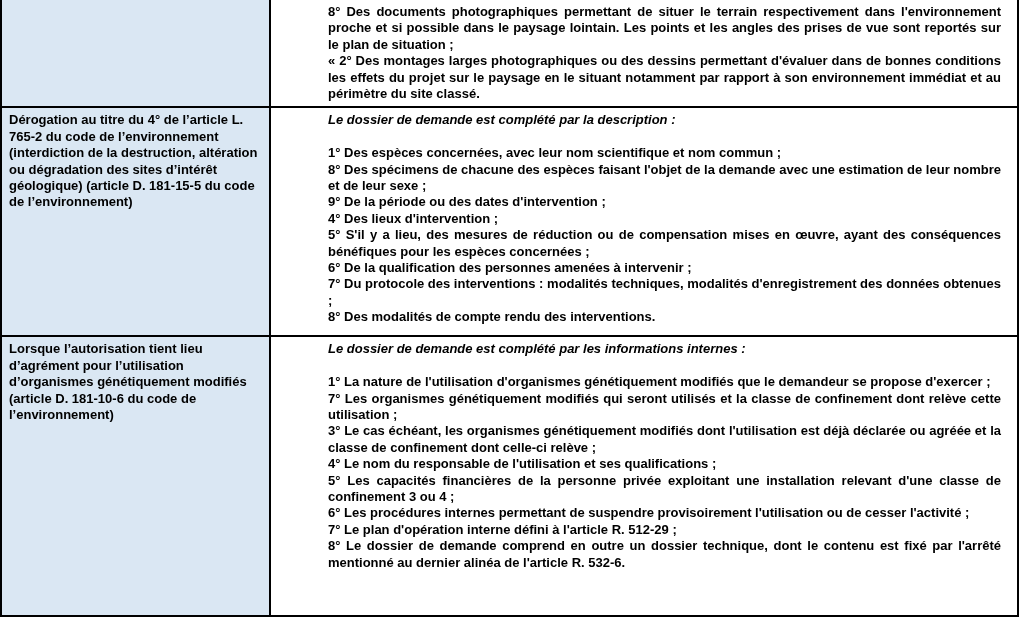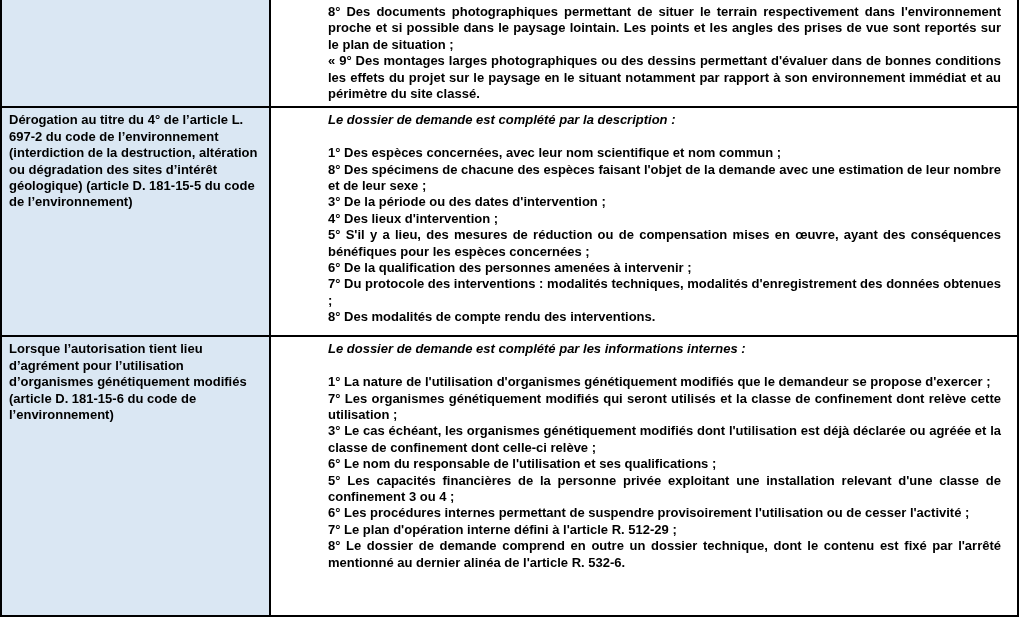--- a/index.html
+++ b/index.html
@@ -52,47 +52,47 @@
   <table class="doc">
     <colgroup>
         <col class="c1">
         <col class="c2">
       </colgroup>
     <tbody>
       <tr class="r1">
         <td class="hd"></td>
         <td class="bd">
           <p>8° Des documents photographiques permettant de situer le terrain respectivement dans l'environnement proche et si possible dans le paysage lointain. Les points et les angles des prises de vue sont reportés sur le plan de situation ;</p>
-          <p>« 9° Des montages larges photographiques ou des dessins permettant d'évaluer dans de bonnes conditions les effets du projet sur le paysage en le situant notamment par rapport à son environnement immédiat et au périmètre du site classé.</p>
+          <p>« 2° Des montages larges photographiques ou des dessins permettant d'évaluer dans de bonnes conditions les effets du projet sur le paysage en le situant notamment par rapport à son environnement immédiat et au périmètre du site classé.</p>
         </td>
       </tr>
 
       <tr class="r2">
-        <td class="hd">Dérogation au titre du 4° de l’article L. 697-2 du code de l’environnement (interdiction de la destruction, altération ou dégradation des sites d’intérêt géologique) (article D. 181-15-5 du code de l’environnement)</td>
+        <td class="hd">Dérogation au titre du 4° de l’article L. 765-2 du code de l’environnement (interdiction de la destruction, altération ou dégradation des sites d’intérêt géologique) (article D. 181-15-5 du code de l’environnement)</td>
         <td class="bd">
           <p class="intro">Le dossier de demande est complété par la description :</p>
           <p>1° Des espèces concernées, avec leur nom scientifique et nom commun ;</p>
           <p>8° Des spécimens de chacune des espèces faisant l'objet de la demande avec une estimation de leur nombre et de leur sexe ;</p>
-          <p>3° De la période ou des dates d'intervention ;</p>
+          <p>9° De la période ou des dates d'intervention ;</p>
           <p>4° Des lieux d'intervention ;</p>
           <p>5° S'il y a lieu, des mesures de réduction ou de compensation mises en œuvre, ayant des conséquences bénéfiques pour les espèces concernées ;</p>
           <p>6° De la qualification des personnes amenées à intervenir ;</p>
           <p>7° Du protocole des interventions : modalités techniques, modalités d'enregistrement des données obtenues ;</p>
           <p>8° Des modalités de compte rendu des interventions.</p>
         </td>
       </tr>
 
       <tr class="r3">
-        <td class="hd">Lorsque l’autorisation tient lieu d’agrément pour l’utilisation d’organismes génétiquement modifiés (article D. 181-15-6 du code de l’environnement)</td>
+        <td class="hd">Lorsque l’autorisation tient lieu d’agrément pour l’utilisation d’organismes génétiquement modifiés (article D. 181-10-6 du code de l’environnement)</td>
         <td class="bd">
           <p class="intro">Le dossier de demande est complété par les informations internes :</p>
           <p>1° La nature de l'utilisation d'organismes génétiquement modifiés que le demandeur se propose d'exercer ;</p>
           <p>7° Les organismes génétiquement modifiés qui seront utilisés et la classe de confinement dont relève cette utilisation ;</p>
           <p>3° Le cas échéant, les organismes génétiquement modifiés dont l'utilisation est déjà déclarée ou agréée et la classe de confinement dont celle-ci relève ;</p>
-          <p>6° Le nom du responsable de l'utilisation et ses qualifications ;</p>
+          <p>4° Le nom du responsable de l'utilisation et ses qualifications ;</p>
           <p>5° Les capacités financières de la personne privée exploitant une installation relevant d'une classe de confinement 3 ou 4 ;</p>
           <p>6° Les procédures internes permettant de suspendre provisoirement l'utilisation ou de cesser l'activité ;</p>
           <p>7° Le plan d'opération interne défini à l'article R. 512-29 ;</p>
           <p>8° Le dossier de demande comprend en outre un dossier technique, dont le contenu est fixé par l'arrêté mentionné au dernier alinéa de l'article R. 532-6.</p>
         </td>
       </tr>
     </tbody>
   </table>
 </div>
 

